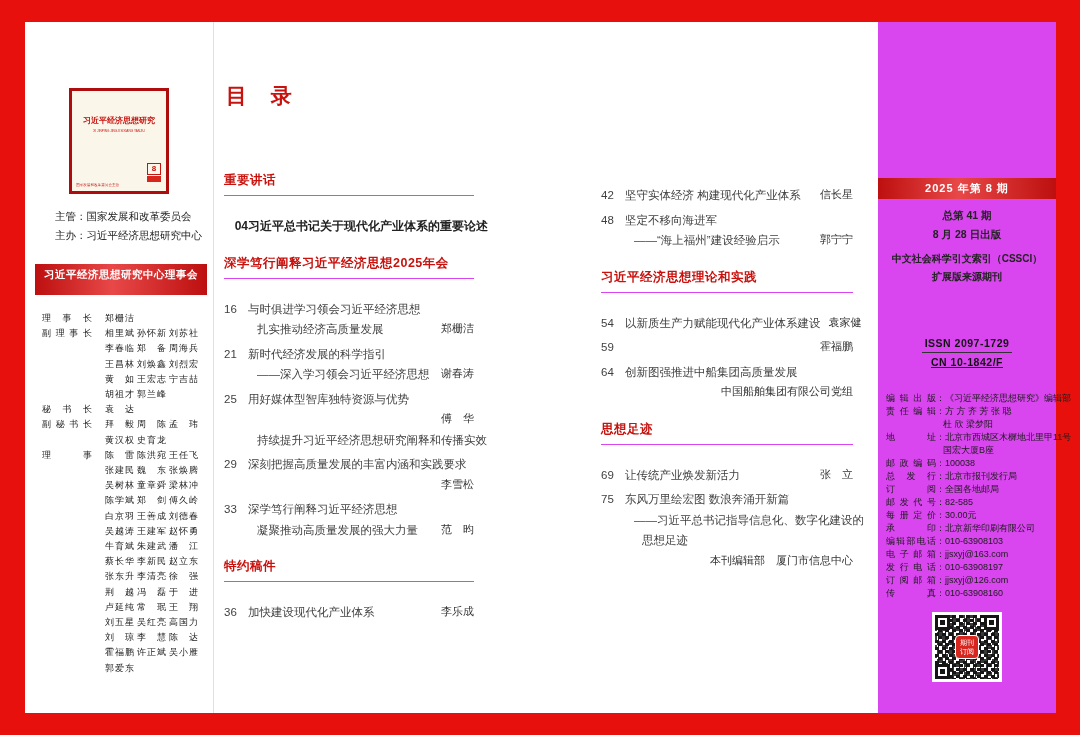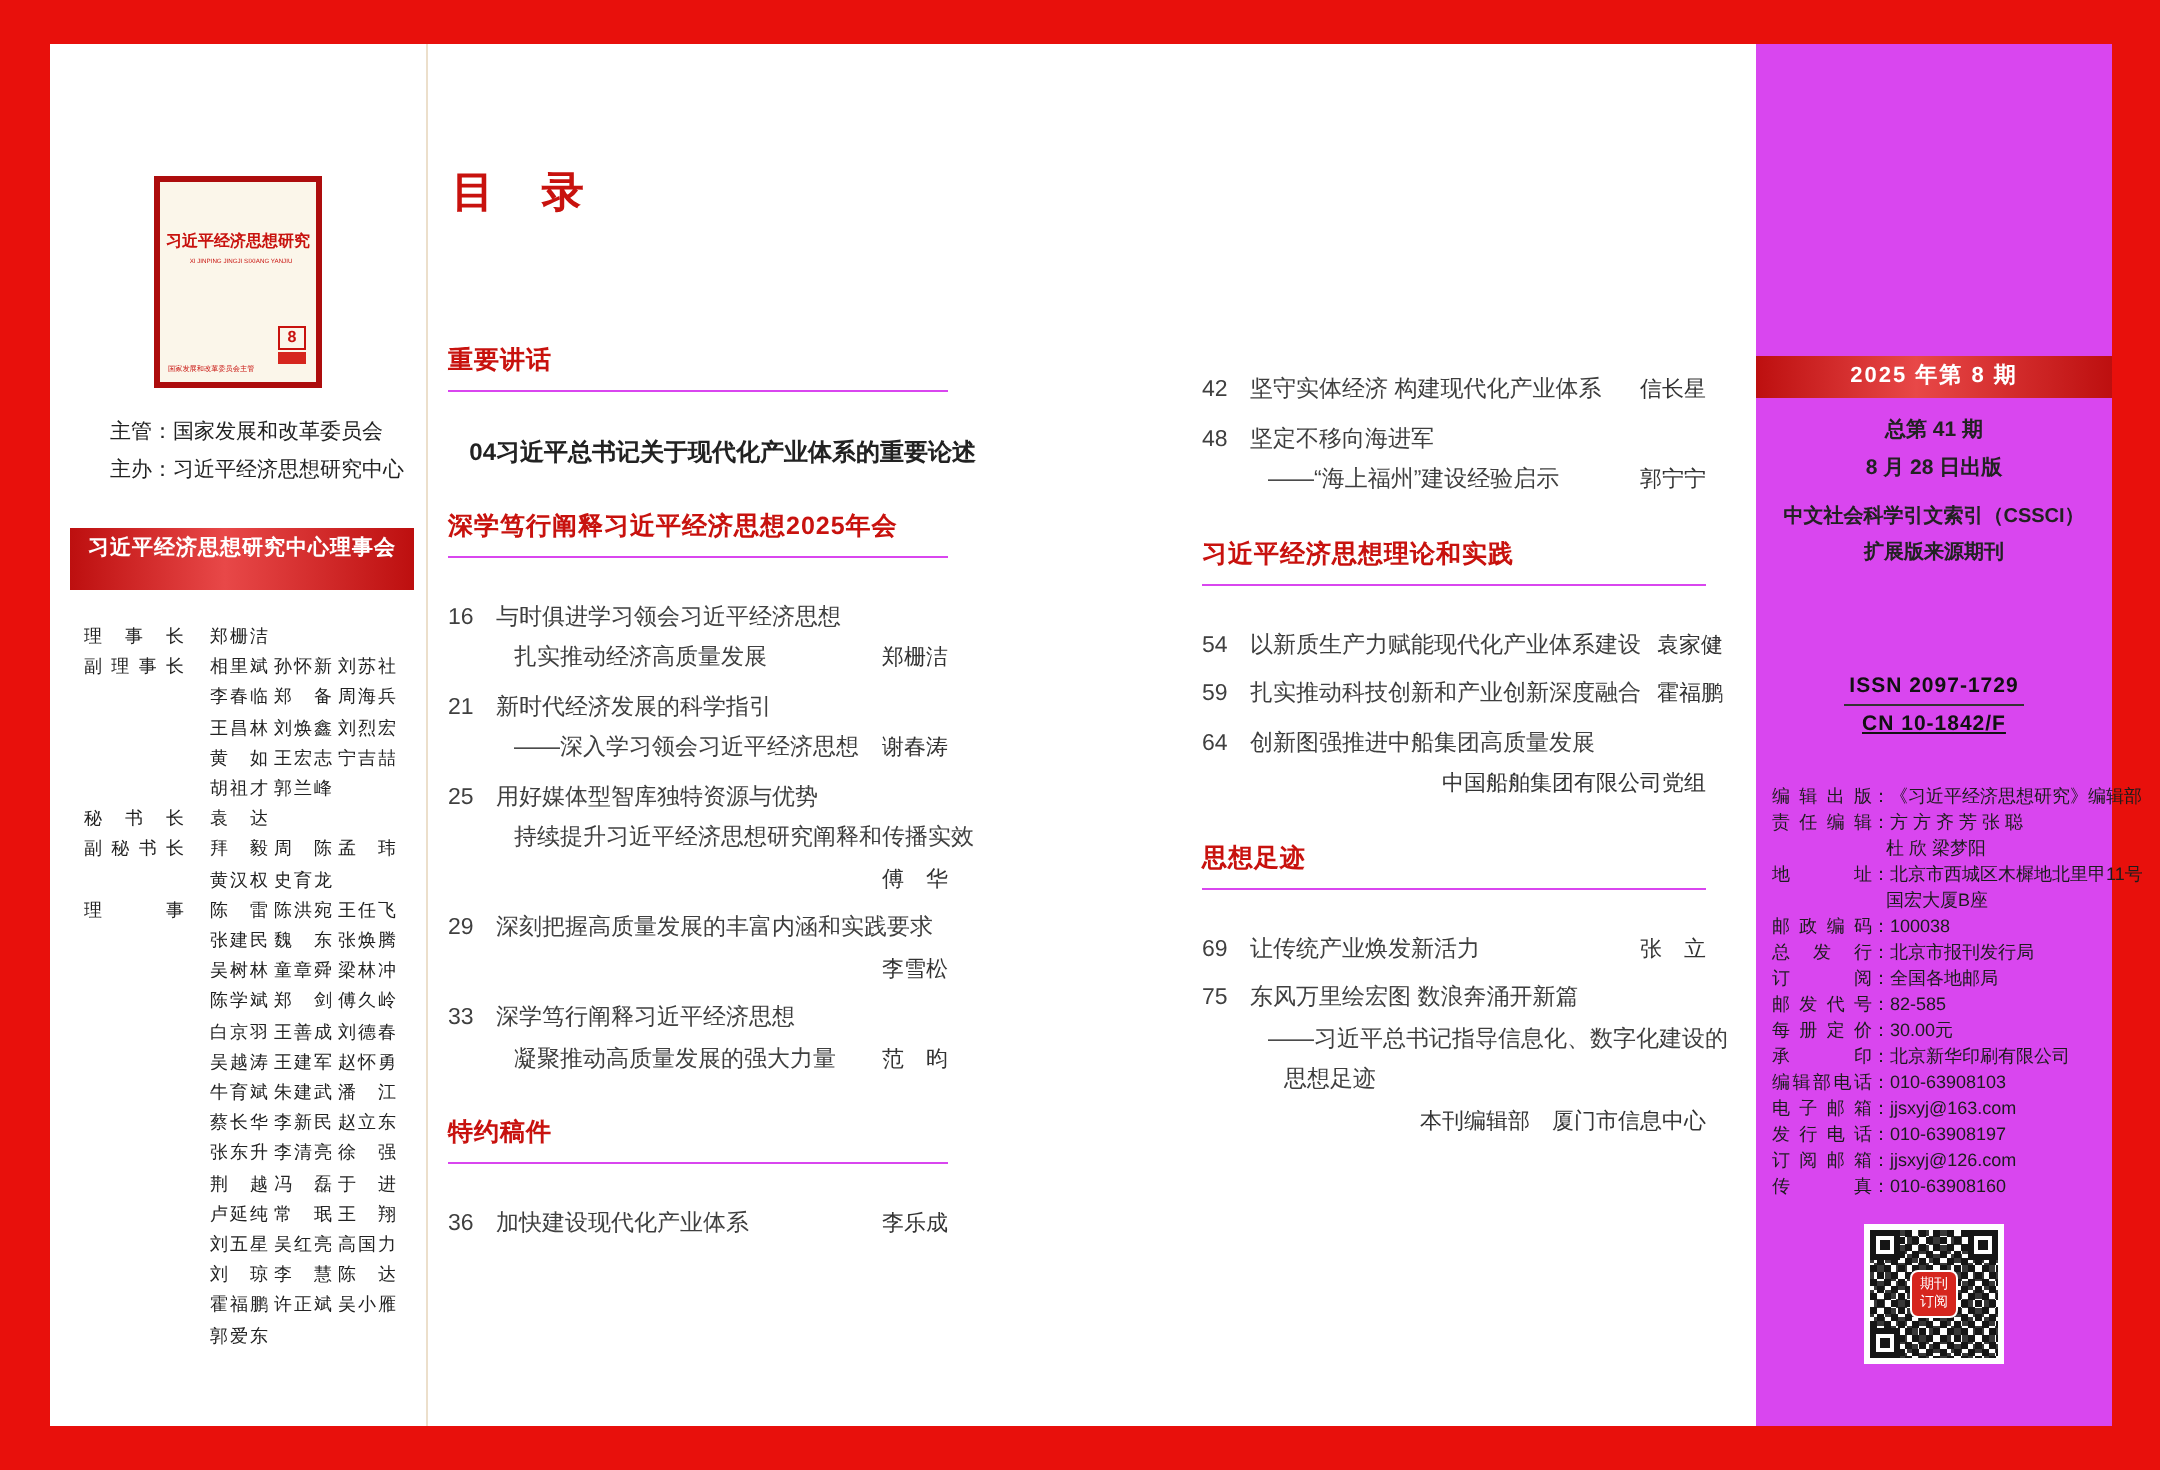--- a/index.html
+++ b/index.html
@@ -6,21 +6,21 @@
   body{
     width:1080px;height:735px;position:relative;overflow:hidden;
     background:#e8100c;
     font-family:"Liberation Sans","DejaVu Sans",sans-serif;
     -webkit-font-smoothing:antialiased;
   }
   .page{position:absolute;left:25px;top:22px;width:1031px;height:691px;display:flex;}
 
   
   .left-panel{width:188px;background:#ffffff;padding-top:66px;box-sizing:border-box;}
-  .cover{width:84px;height:106px;margin:0 auto;background:#fbf6ea;border:3px solid #ad0d0d;position:relative;box-sizing:border-box;}
+  .cover{width:100px;height:106px;margin:0 auto;background:#fbf6ea;border:3px solid #ad0d0d;position:relative;box-sizing:border-box;}
   .cover-title{position:absolute;top:24px;left:2px;right:2px;text-align:center;color:#c8120e;font-weight:bold;font-size:8px;white-space:nowrap;font-family:"DejaVu Serif","Liberation Serif",serif;}
   .cover-pinyin{position:absolute;top:37px;left:0;width:100%;text-align:center;font-size:5px;transform:scale(0.62);color:#c8120e;white-space:nowrap;}
   .cover-issue{position:absolute;right:5px;bottom:16px;width:12px;text-align:center;color:#c8120e;font-size:8px;font-weight:bold;border:1px solid #c8120e;line-height:10px;}
   .cover-issue-block{position:absolute;right:5px;bottom:9px;width:14px;height:6px;background:#d6261e;}
   .cover-footer{position:absolute;left:4px;bottom:4px;font-size:5px;transform:scale(0.72);transform-origin:left bottom;color:#c8120e;white-space:nowrap;}
   .pub-block{margin-top:13px;padding-left:30px;font-size:10.5px;line-height:18.5px;color:#222;}
   .council-banner{margin:20px 6px 0 10px;height:31px;line-height:20px;text-align:center;color:#fff;font-weight:bold;font-size:10.5px;letter-spacing:0.5px;background:linear-gradient(90deg,#bd0f0f,#e84848 45%,#bd0f0f);}
   .roster{margin-top:16px;padding-left:17px;}
   .roster-row{line-height:15.2px;font-size:9px;color:#222;white-space:nowrap;}
   .roster-label{display:inline-block;width:50px;text-align:justify;text-align-last:justify;margin-right:13px;vertical-align:top;}
@@ -143,25 +143,25 @@
           <div class="toc-line ind1">
             <span class="txt">——深入学习领会习近平经济思想</span>
             <span class="au">谢春涛</span>
           </div>
         </div>
         <div class="toc-item">
           <div class="toc-line">
             <span class="num">25</span>
             <span class="txt">用好媒体型智库独特资源与优势</span>
           </div>
-          <div class="toc-line ind1">
-            <span class="txt">持续提升习近平经济思想研究阐释和传播实效</span>
-          </div>
           <div class="toc-line au-only">
             <span class="au">傅　华</span>
+          </div>
+          <div class="toc-line ind1">
+            <span class="txt">持续提升习近平经济思想研究阐释和传播实效</span>
           </div>
         </div>
         <div class="toc-item">
           <div class="toc-line">
             <span class="num">29</span>
             <span class="txt">深刻把握高质量发展的丰富内涵和实践要求</span>
           </div>
           <div class="toc-line au-only">
             <span class="au">李雪松</span>
           </div>
@@ -207,21 +207,20 @@
         <div class="toc-item">
           <div class="toc-line">
             <span class="num">54</span>
             <span class="txt">以新质生产力赋能现代化产业体系建设</span>
             <span class="au">袁家健</span>
           </div>
         </div>
         <div class="toc-item">
           <div class="toc-line">
             <span class="num">59</span>
-            <span class="txt">扎实推动科技创新和产业创新深度融合</span>
             <span class="au">霍福鹏</span>
           </div>
         </div>
         <div class="toc-item">
           <div class="toc-line">
             <span class="num">64</span>
             <span class="txt">创新图强推进中船集团高质量发展</span>
           </div>
           <div class="toc-line au-only">
             <span class="au">中国船舶集团有限公司党组</span>

